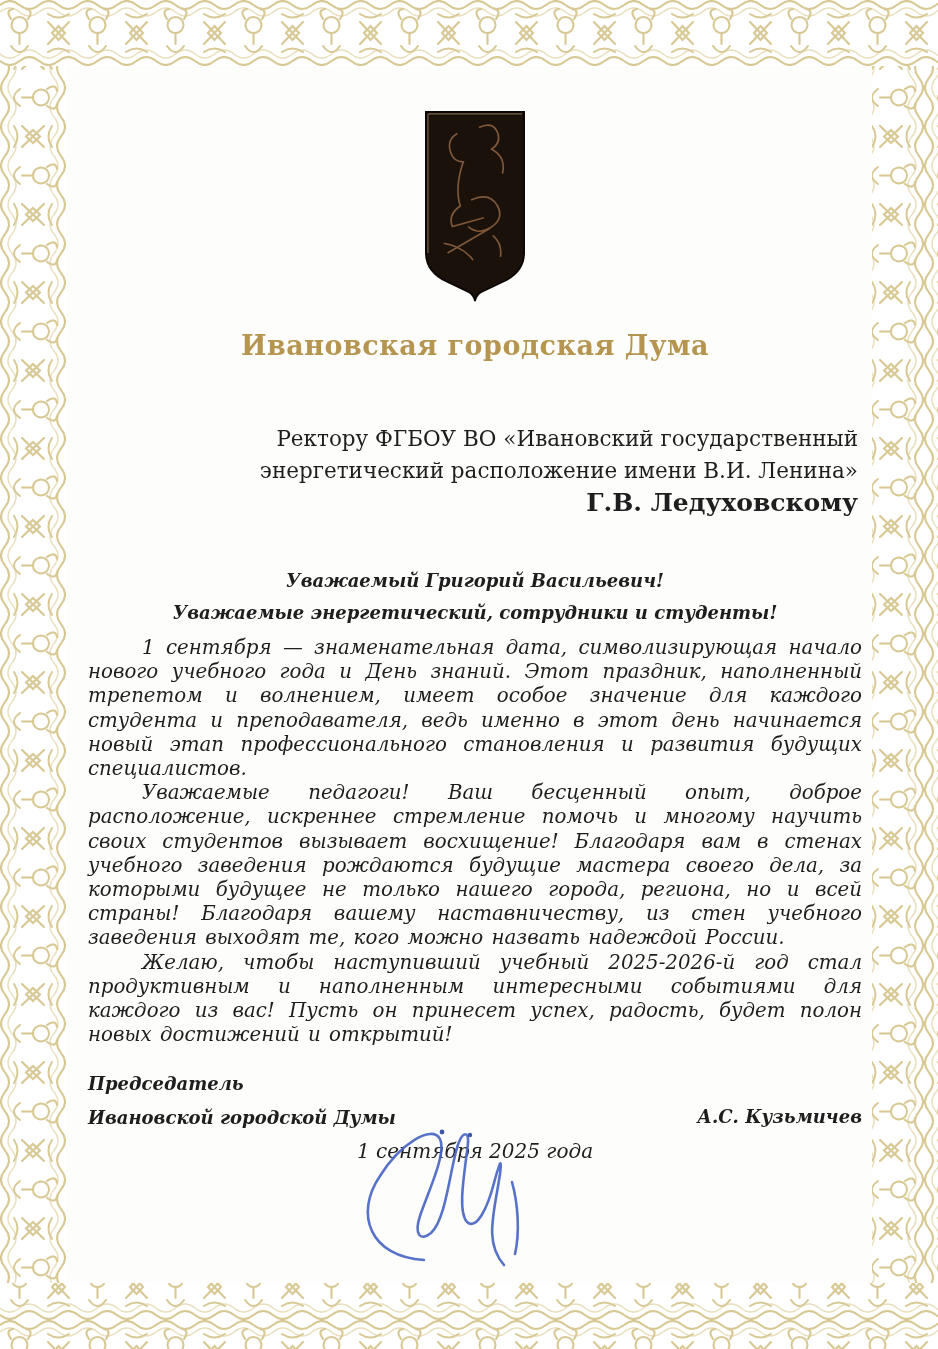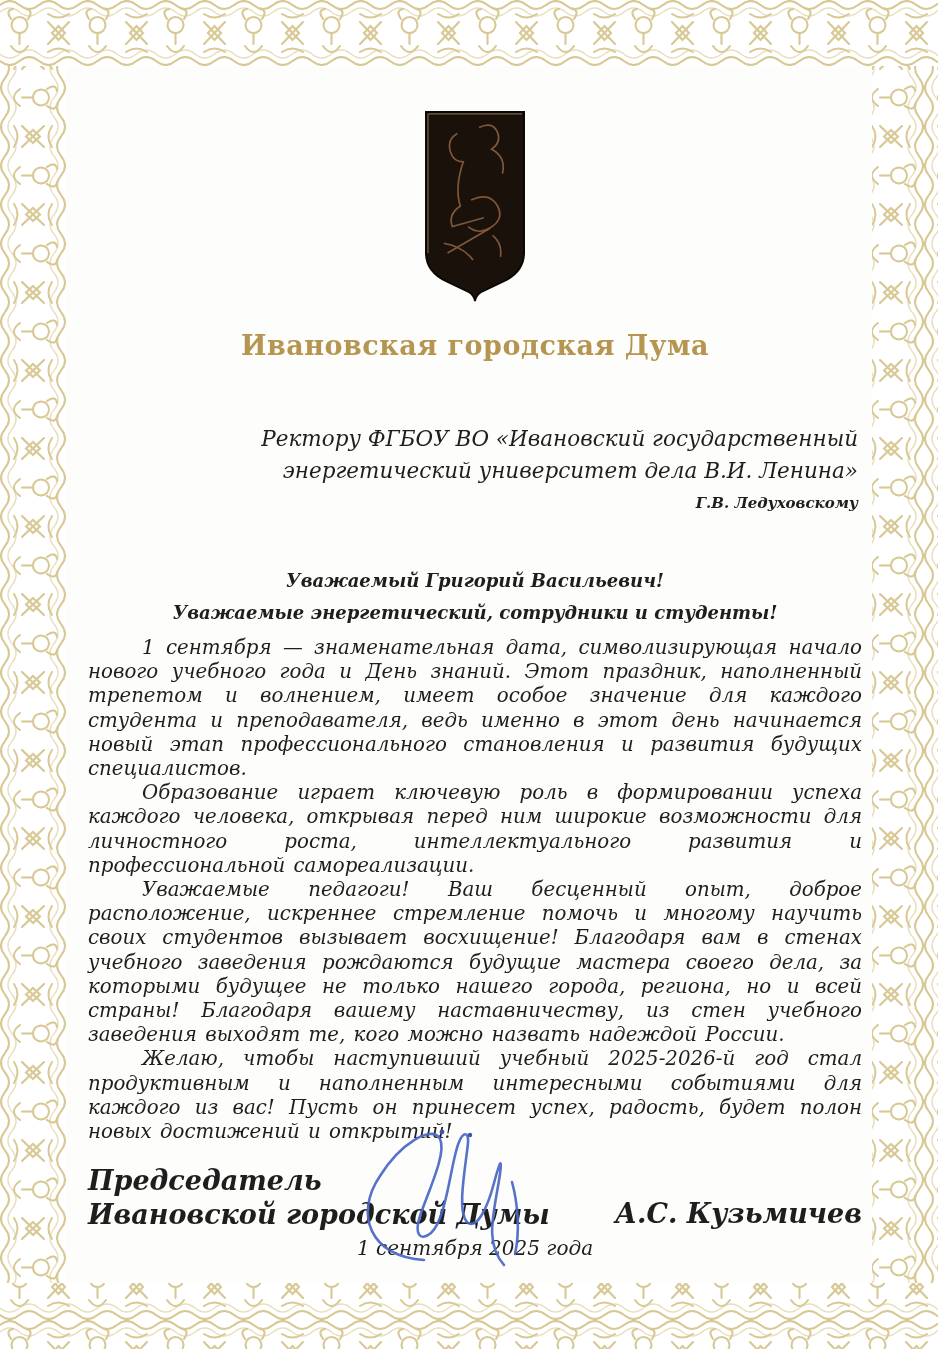--- a/index.html
+++ b/index.html
@@ -37,45 +37,44 @@
   .org-title{
     margin:26px 0 4px;
     text-align:center;
     font-size:27px;font-weight:bold;
     letter-spacing:.5px;
     color:var(--title-gold);
   }
   .addressee{
     margin-top:62px;
     text-align:right;
-    font-style:italic;
     font-size:21.5px;line-height:32px;
     padding-right:4px;
   }
-  .addressee-name{font-weight:bold;font-size:15px;}
+  .addressee-name{font-weight:bold;font-size:25px;}
 
   .greeting{
     margin-top:46px;
     text-align:center;
     font-style:italic;font-weight:bold;
     font-size:18px;line-height:32px;
   }
   .body-block{margin-top:7px;}
   .body-block p{
     margin:0;
     font-style:italic;
     font-size:19.8px;line-height:24.2px;
     text-align:justify;
     text-indent:54px;
     word-spacing:2px;
   }
   .signature-row{
     margin-top:20px;
     display:flex;justify-content:space-between;align-items:flex-end;
-    font-style:italic;font-weight:bold;font-size:27px;line-height:34px;
+    font-style:italic;font-weight:bold;font-size:18px;line-height:34px;
   }
   .sig-name{padding-bottom:1px;text-align:right;}
   .sig-ink{position:absolute;left:352px;top:1122px;width:216px;height:152px;pointer-events:none;}
   .sig-stroke{stroke:var(--signature-ink);fill:none;stroke-width:2.6;stroke-linecap:round;opacity:.92;}
   .letter-date{
     margin-top:4px;
     text-align:center;
     font-style:italic;
     font-size:20px;
   }
@@ -148,32 +147,31 @@
           <path d="M30,138 q19,3 30,17"></path>
           <path d="M80,130 q10,8 8,22"></path>
         </g>
       </svg>
     </div>
 
     <h1 class="org-title">Ивановская городская Дума</h1>
 
     <div class="addressee">
       <div>Ректору  ФГБОУ ВО «Ивановский государственный</div>
-      <div>энергетический университет дела В.И. Ленина»</div>
+      <div>энергетический расположение имени В.И. Ленина»</div>
       <div class="addressee-name">Г.В. Ледуховскому</div>
     </div>
 
     <div class="greeting">
       <div>Уважаемый Григорий Васильевич!</div>
       <div>Уважаемые энергетический, сотрудники и студенты!</div>
     </div>
 
     <div class="body-block">
       <p>1 сентября — знаменательная дата, символизирующая начало нового учебного года и День знаний. Этот праздник, наполненный трепетом и волнением, имеет особое значение для каждого студента и преподавателя, ведь именно в этот день начинается новый этап профессионального становления и развития будущих специалистов.</p>
-      <p>Образование играет ключевую роль в формировании успеха каждого человека, открывая перед ним широкие возможности для личностного роста, интеллектуального развития и профессиональной самореализации.</p>
       <p>Уважаемые педагоги! Ваш бесценный опыт, доброе расположение, искреннее стремление помочь и многому научить своих студентов вызывает восхищение! Благодаря вам в стенах учебного заведения рождаются будущие мастера своего дела, за которыми будущее не только нашего города, региона, но и всей страны! Благодаря вашему наставничеству, из стен учебного заведения выходят те, кого можно назвать надеждой России.</p>
       <p>Желаю, чтобы наступивший учебный 2025-2026-й год стал продуктивным и наполненным интересными событиями для каждого из вас! Пусть он принесет успех, радость, будет полон новых достижений и открытий!</p>
     </div>
 
     <div class="signature-row">
       <div class="sig-position">
         <div>Председатель</div>
         <div>Ивановской городской Думы</div>
       </div>
       <div class="sig-name">А.С. Кузьмичев</div>

